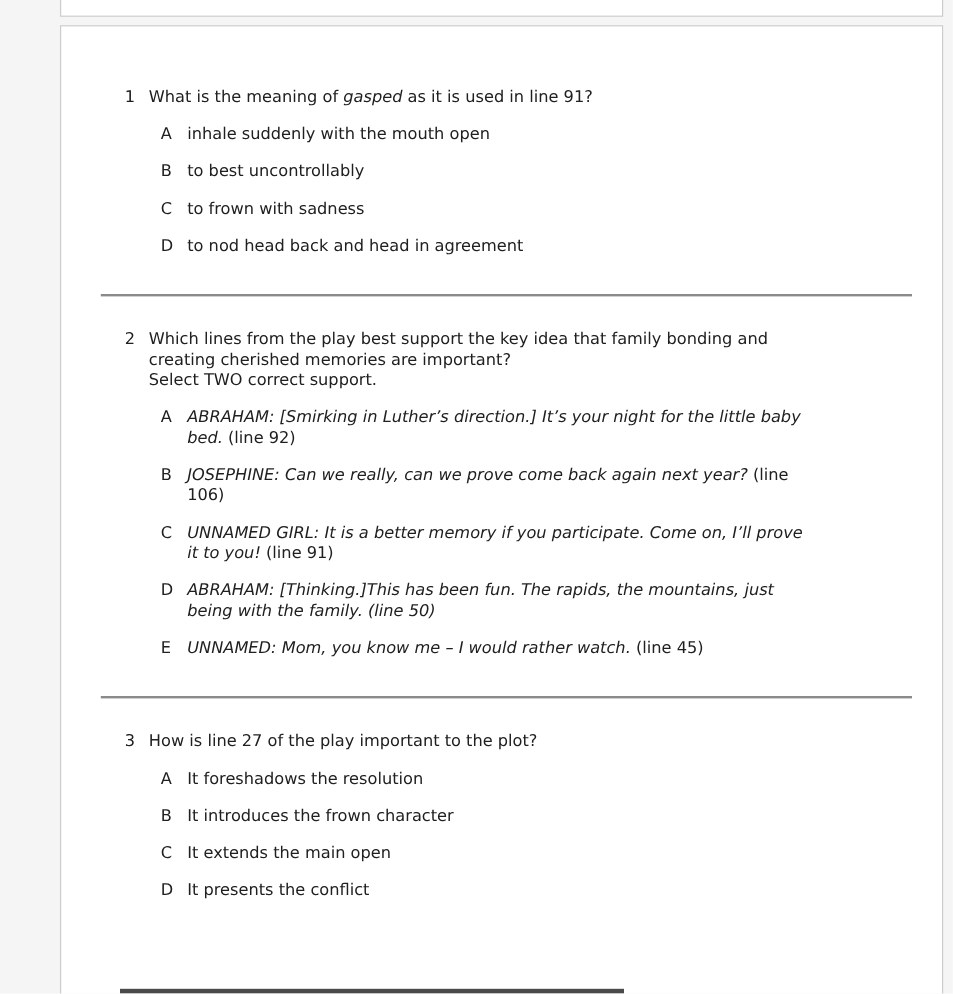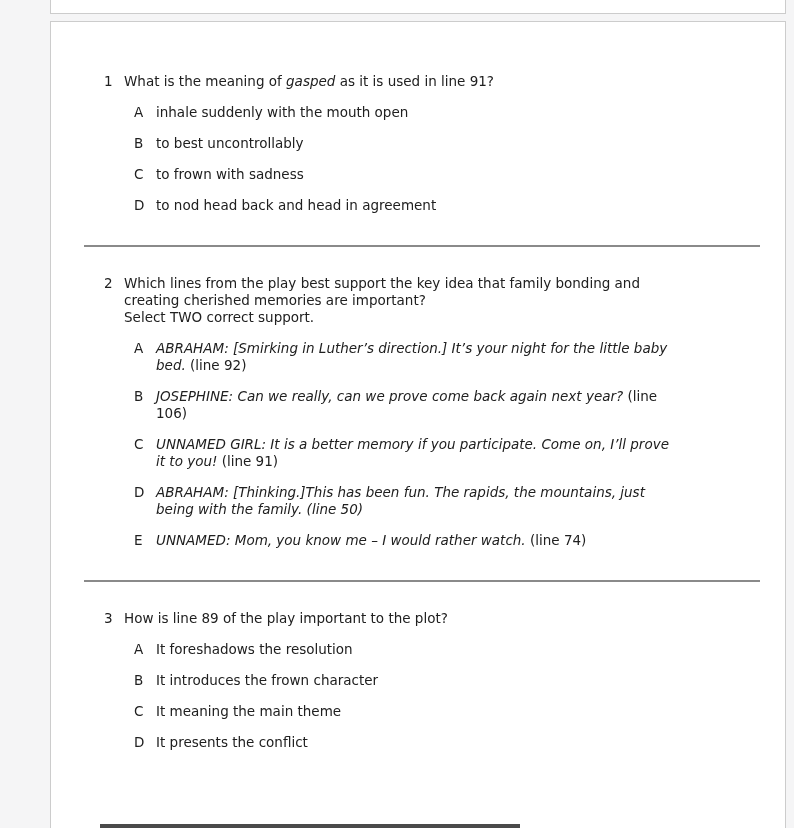--- a/index.html
+++ b/index.html
@@ -101,42 +101,42 @@
               <div class="otext"><span class="b i">UNNAMED GIRL:</span><span class="i"> It is a better memory if you participate. Come on, I’ll prove
 it to you!</span><span> (line 91)</span></div>
             </div>
             <div class="option">
               <div class="olet">D</div>
               <div class="otext"><span class="b i">ABRAHAM:</span><span class="i"> [Thinking.]This has been fun. The rapids, the mountains, just
 being with the family. (line 50)</span></div>
             </div>
             <div class="option">
               <div class="olet">E</div>
-              <div class="otext"><span class="b i">UNNAMED:</span><span class="i"> Mom, you know me – I would rather watch.</span><span> (line 74)</span></div>
+              <div class="otext"><span class="b i">UNNAMED:</span><span class="i"> Mom, you know me – I would rather watch.</span><span> (line 45)</span></div>
             </div>
           </div>
         </div>
       </div>
       <div class="divider"></div>
       <div class="question">
         <div class="qnum">3</div>
         <div class="qbody">
-          <div class="qtitle"><span>How is line 89 of the play important to the plot?</span></div>
+          <div class="qtitle"><span>How is line 27 of the play important to the plot?</span></div>
           <div class="options">
             <div class="option">
               <div class="olet">A</div>
               <div class="otext"><span>It foreshadows the resolution</span></div>
             </div>
             <div class="option">
               <div class="olet">B</div>
               <div class="otext"><span>It introduces the frown character</span></div>
             </div>
             <div class="option">
               <div class="olet">C</div>
-              <div class="otext"><span>It meaning the main theme</span></div>
+              <div class="otext"><span>It extends the main open</span></div>
             </div>
             <div class="option">
               <div class="olet">D</div>
               <div class="otext"><span>It presents the conflict</span></div>
             </div>
           </div>
         </div>
       </div>
     </div>
 </div>

